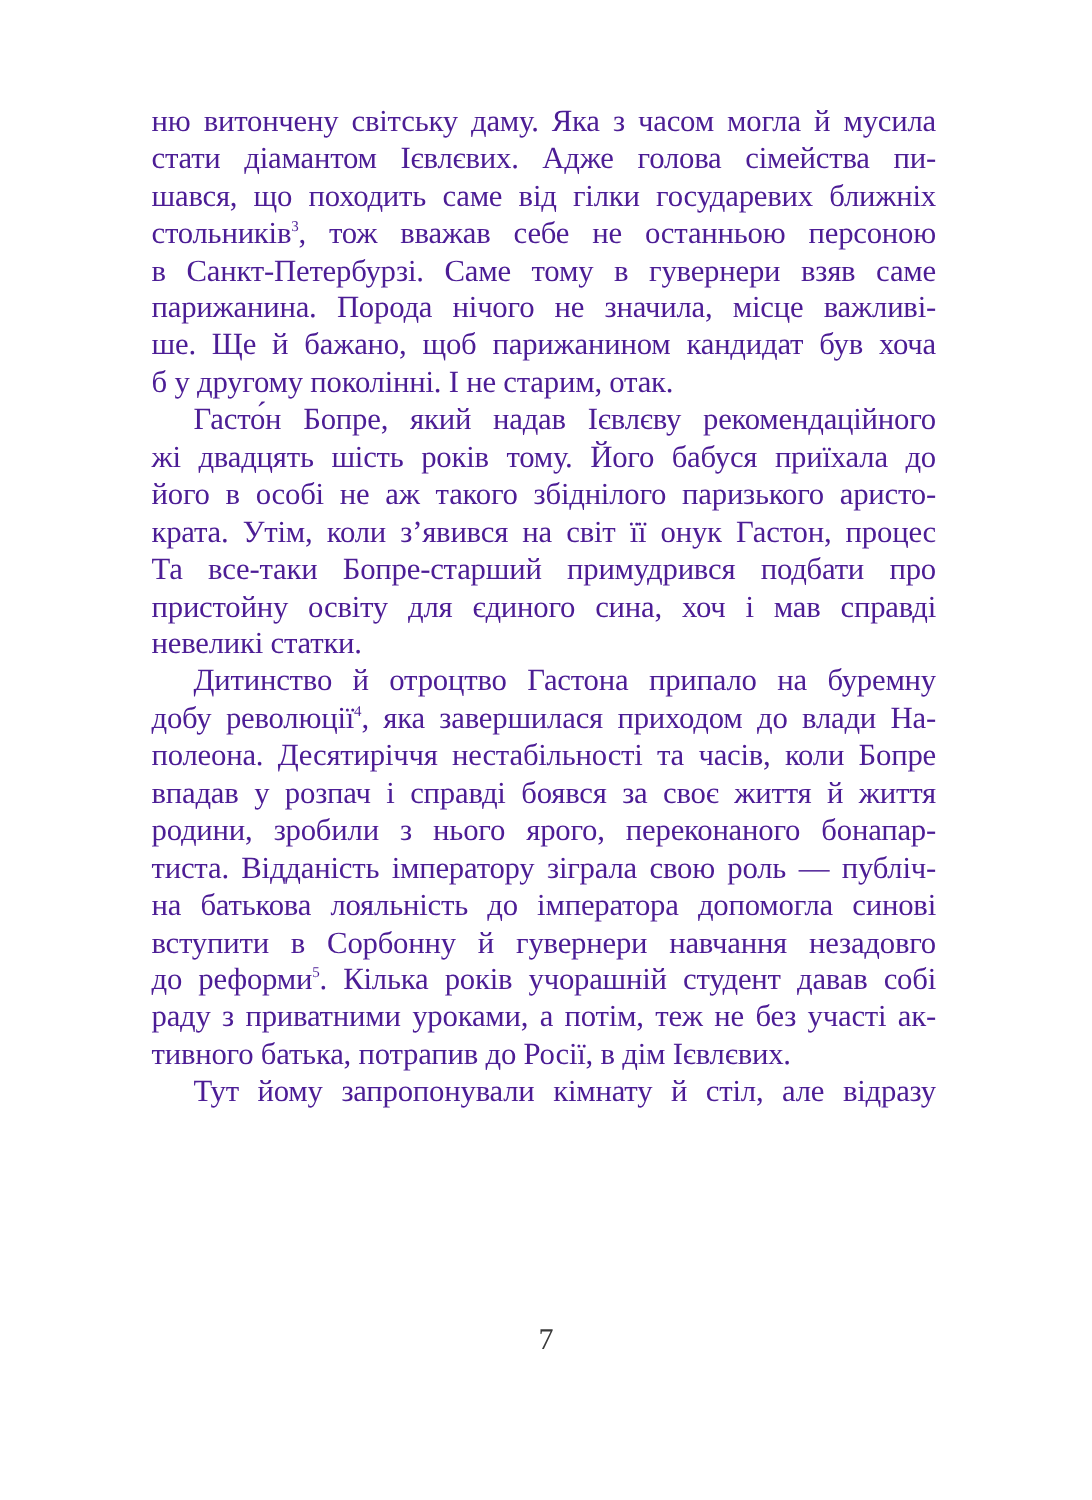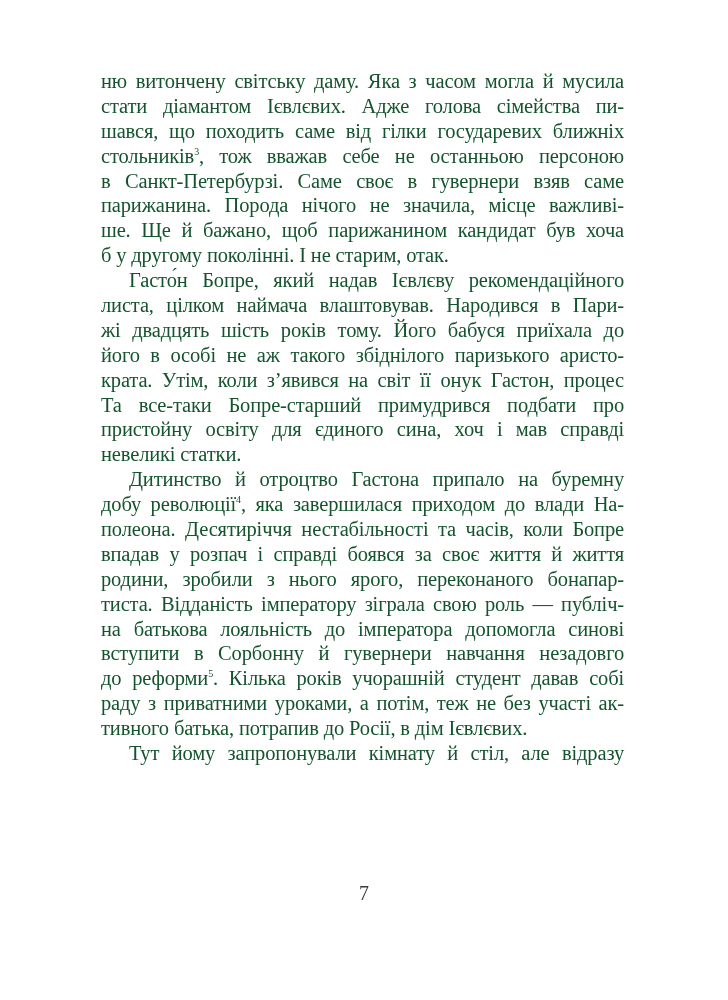--- a/index.html
+++ b/index.html
@@ -17,21 +17,21 @@
       position: absolute;
       left: 101px;
       top: 69px;
       width: 523px;
     }
     .line {
       font-family: "Liberation Serif", "DejaVu Serif", serif;
       font-size: 20.5px;
       line-height: 24.9px;
       height: 24.9px;
-      color: #14532d;
+      color: #4c1d95;
       white-space: nowrap;
       text-align: justify;
       text-align-last: justify;
       letter-spacing: -0.15px;
     }
     .line.last {
       text-align-last: left;
     }
     .line.indent {
       padding-left: 28px;
@@ -54,28 +54,27 @@
   </style>
 </head>
 <body>
 
 <div class="page" id="page-body">
     <div>
       <div class="line">ню витончену світську даму. Яка з часом могла й мусила</div>
       <div class="line">стати діамантом Ієвлєвих. Адже голова сімейства пи-</div>
       <div class="line">шався, що походить саме від гілки государевих ближніх</div>
       <div class="line">стольників<sup>3</sup>, тож вважав себе не останньою персоною</div>
-      <div class="line">в Санкт-Петербурзі. Саме своє в гувернери взяв саме</div>
+      <div class="line">в Санкт-Петербурзі. Саме тому в гувернери взяв саме</div>
       <div class="line">парижанина. Порода нічого не значила, місце важливі-</div>
       <div class="line">ше. Ще й бажано, щоб парижанином кандидат був хоча</div>
       <div class="line last">б у другому поколінні. І не старим, отак.</div>
     </div>
     <div>
       <div class="line indent">Гасто́н Бопре, який надав Ієвлєву рекомендаційного</div>
-      <div class="line">листа, цілком наймача влаштовував. Народився в Пари-</div>
       <div class="line">жі двадцять шість років тому. Його бабуся приїхала до</div>
       <div class="line">його в особі не аж такого збіднілого паризького аристо-</div>
       <div class="line">крата. Утім, коли з’явився на світ її онук Гастон, процес</div>
       <div class="line">Та все-таки Бопре-старший примудрився подбати про</div>
       <div class="line">пристойну освіту для єдиного сина, хоч і мав справді</div>
       <div class="line last">невеликі статки.</div>
     </div>
     <div>
       <div class="line indent">Дитинство й отроцтво Гастона припало на буремну</div>
       <div class="line">добу революції<sup>4</sup>, яка завершилася приходом до влади На-</div>

